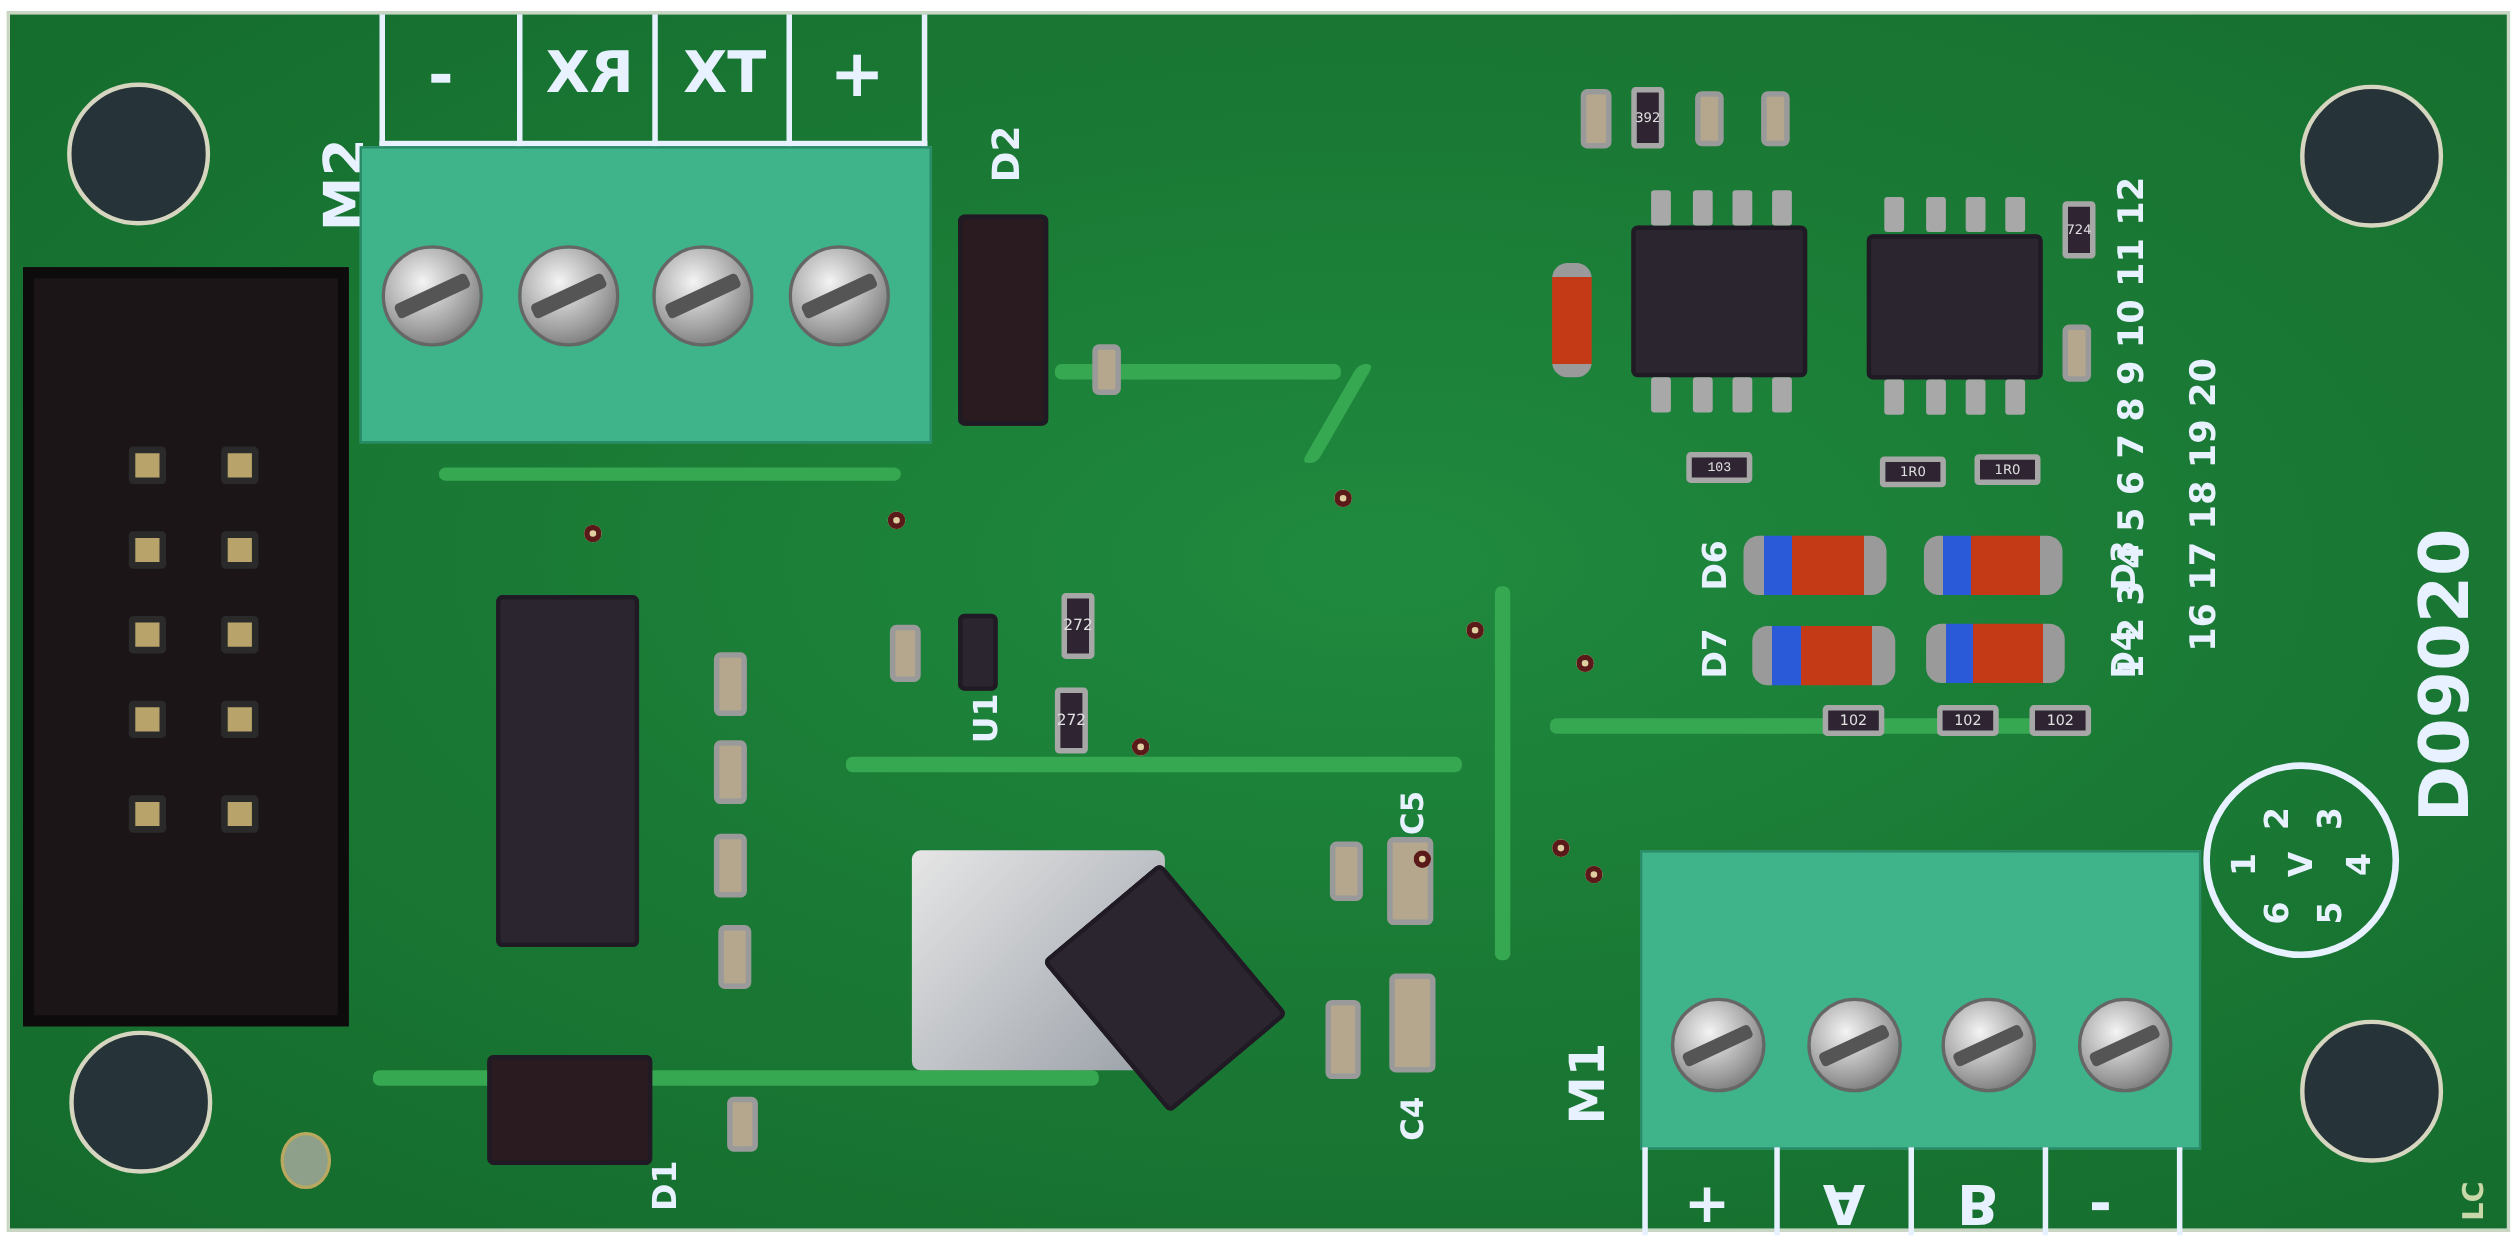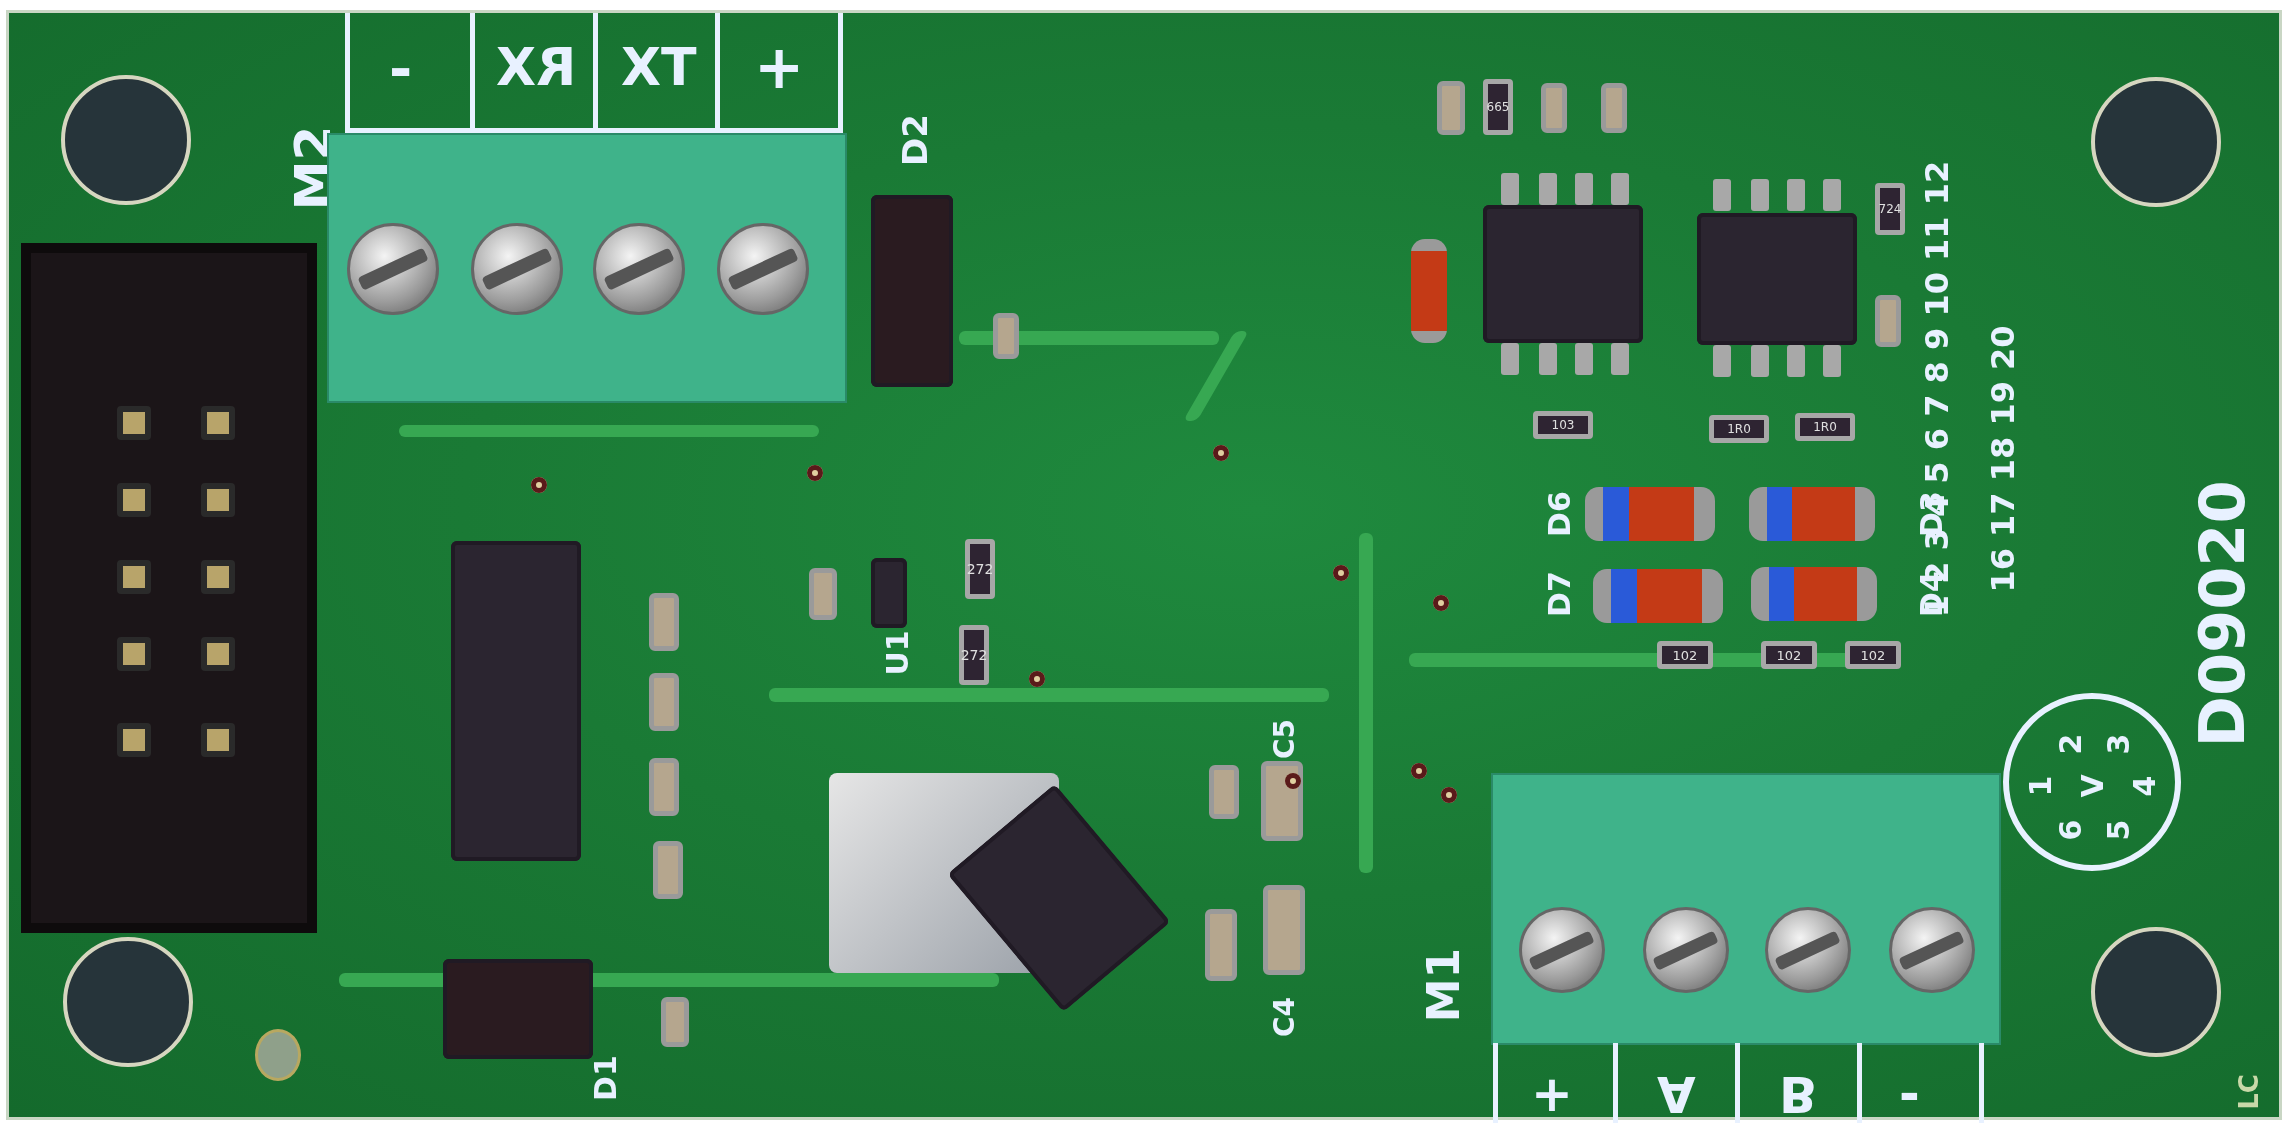--- a/index.html
+++ b/index.html
@@ -116,28 +116,28 @@
   <div class="pin" style="left:1704px;top:166px;width:18px;height:32px;"></div>
   <div class="pin" style="left:1742px;top:166px;width:18px;height:32px;"></div>
   <div class="pin" style="left:1778px;top:166px;width:18px;height:32px;"></div>
   <div class="pin" style="left:1814px;top:166px;width:18px;height:32px;"></div>
   <div class="pin" style="left:1704px;top:332px;width:18px;height:32px;"></div>
   <div class="pin" style="left:1742px;top:332px;width:18px;height:32px;"></div>
   <div class="pin" style="left:1778px;top:332px;width:18px;height:32px;"></div>
   <div class="pin" style="left:1814px;top:332px;width:18px;height:32px;"></div>
 
   <div class="cap" style="left:1428px;top:68px;width:28px;height:54px;"></div>
-  <div class="res" style="left:1474px;top:66px;width:30px;height:56px;font-size:12px;">665</div>
+  <div class="res" style="left:1474px;top:66px;width:30px;height:56px;font-size:12px;">392</div>
   <div class="cap" style="left:1532px;top:70px;width:26px;height:50px;"></div>
   <div class="cap" style="left:1592px;top:70px;width:26px;height:50px;"></div>
   <div class="res" style="left:1866px;top:170px;width:30px;height:52px;font-size:12px;">724</div>
   <div class="cap" style="left:1866px;top:282px;width:26px;height:52px;"></div>
   <div class="diode" style="left:1402px;top:226px;width:36px;height:104px;background:linear-gradient(180deg,#9a9a9a 0 12%,#c43a16 12% 88%,#9a9a9a 88%);"></div>
 
-  <div class="res" style="left:1524px;top:398px;width:60px;height:28px;font-size:12px;">103</div>
+  <div class="res" style="left:1524px;top:398px;width:60px;height:28px;font-size:12px;font-family:Liberation Mono, monospace;">103</div>
   <div class="res" style="left:1700px;top:402px;width:60px;height:28px;font-size:12px;">1R0</div>
   <div class="res" style="left:1786px;top:400px;width:60px;height:28px;font-size:12px;">1R0</div>
 
   <div class="diode" style="left:1576px;top:474px;width:130px;height:54px;"></div>
   <div class="diode" style="left:1740px;top:474px;width:126px;height:54px;"></div>
   <div class="diode" style="left:1584px;top:556px;width:130px;height:54px;"></div>
   <div class="diode" style="left:1742px;top:554px;width:126px;height:54px;"></div>
   <div class="silk" style="left:1900px;top:486px;font-size:30px;transform:rotate(-90deg);">D3</div>
   <div class="silk" style="left:1900px;top:566px;font-size:30px;transform:rotate(-90deg);">D4</div>
   <div class="silk" style="left:1528px;top:486px;font-size:30px;transform:rotate(-90deg);">D6</div>

